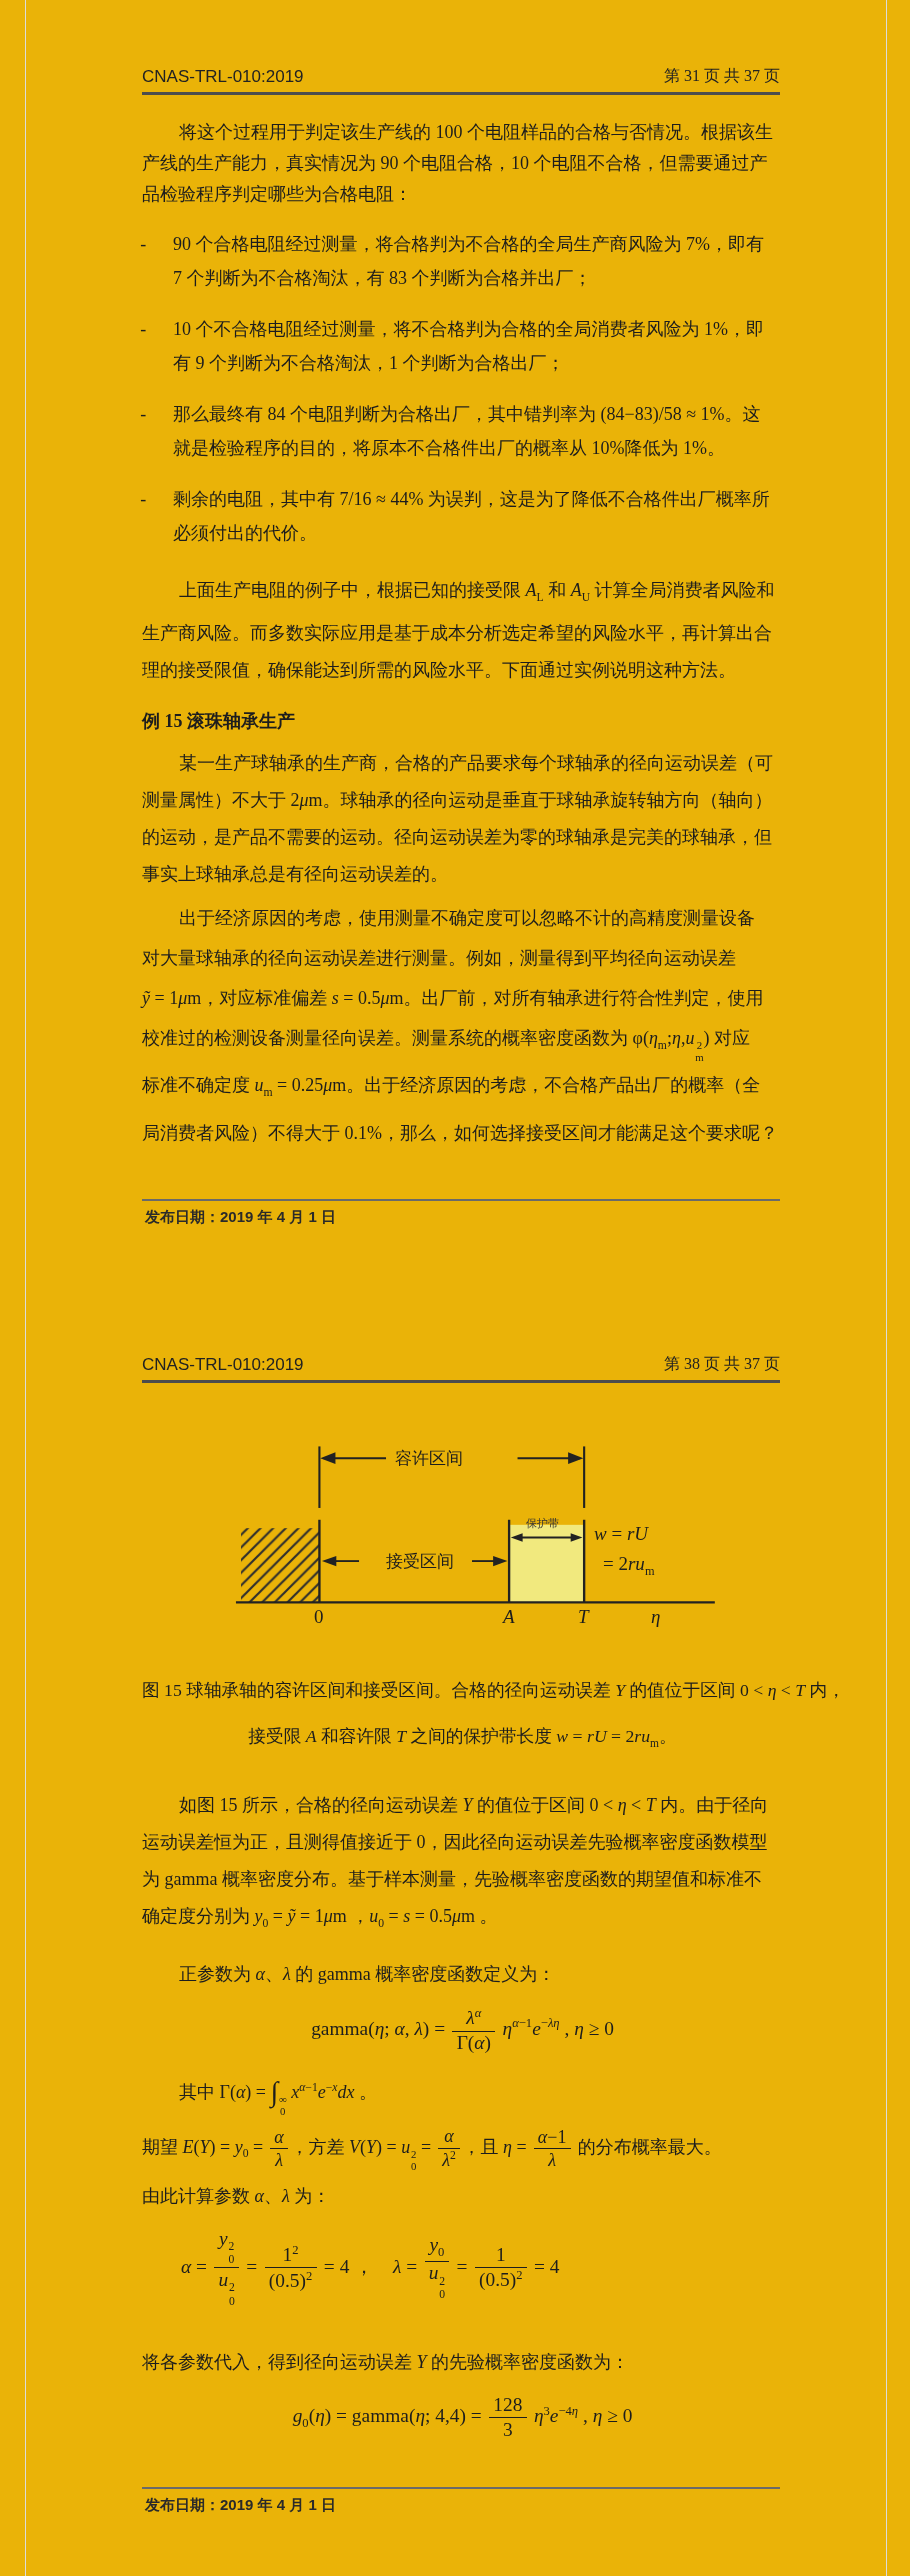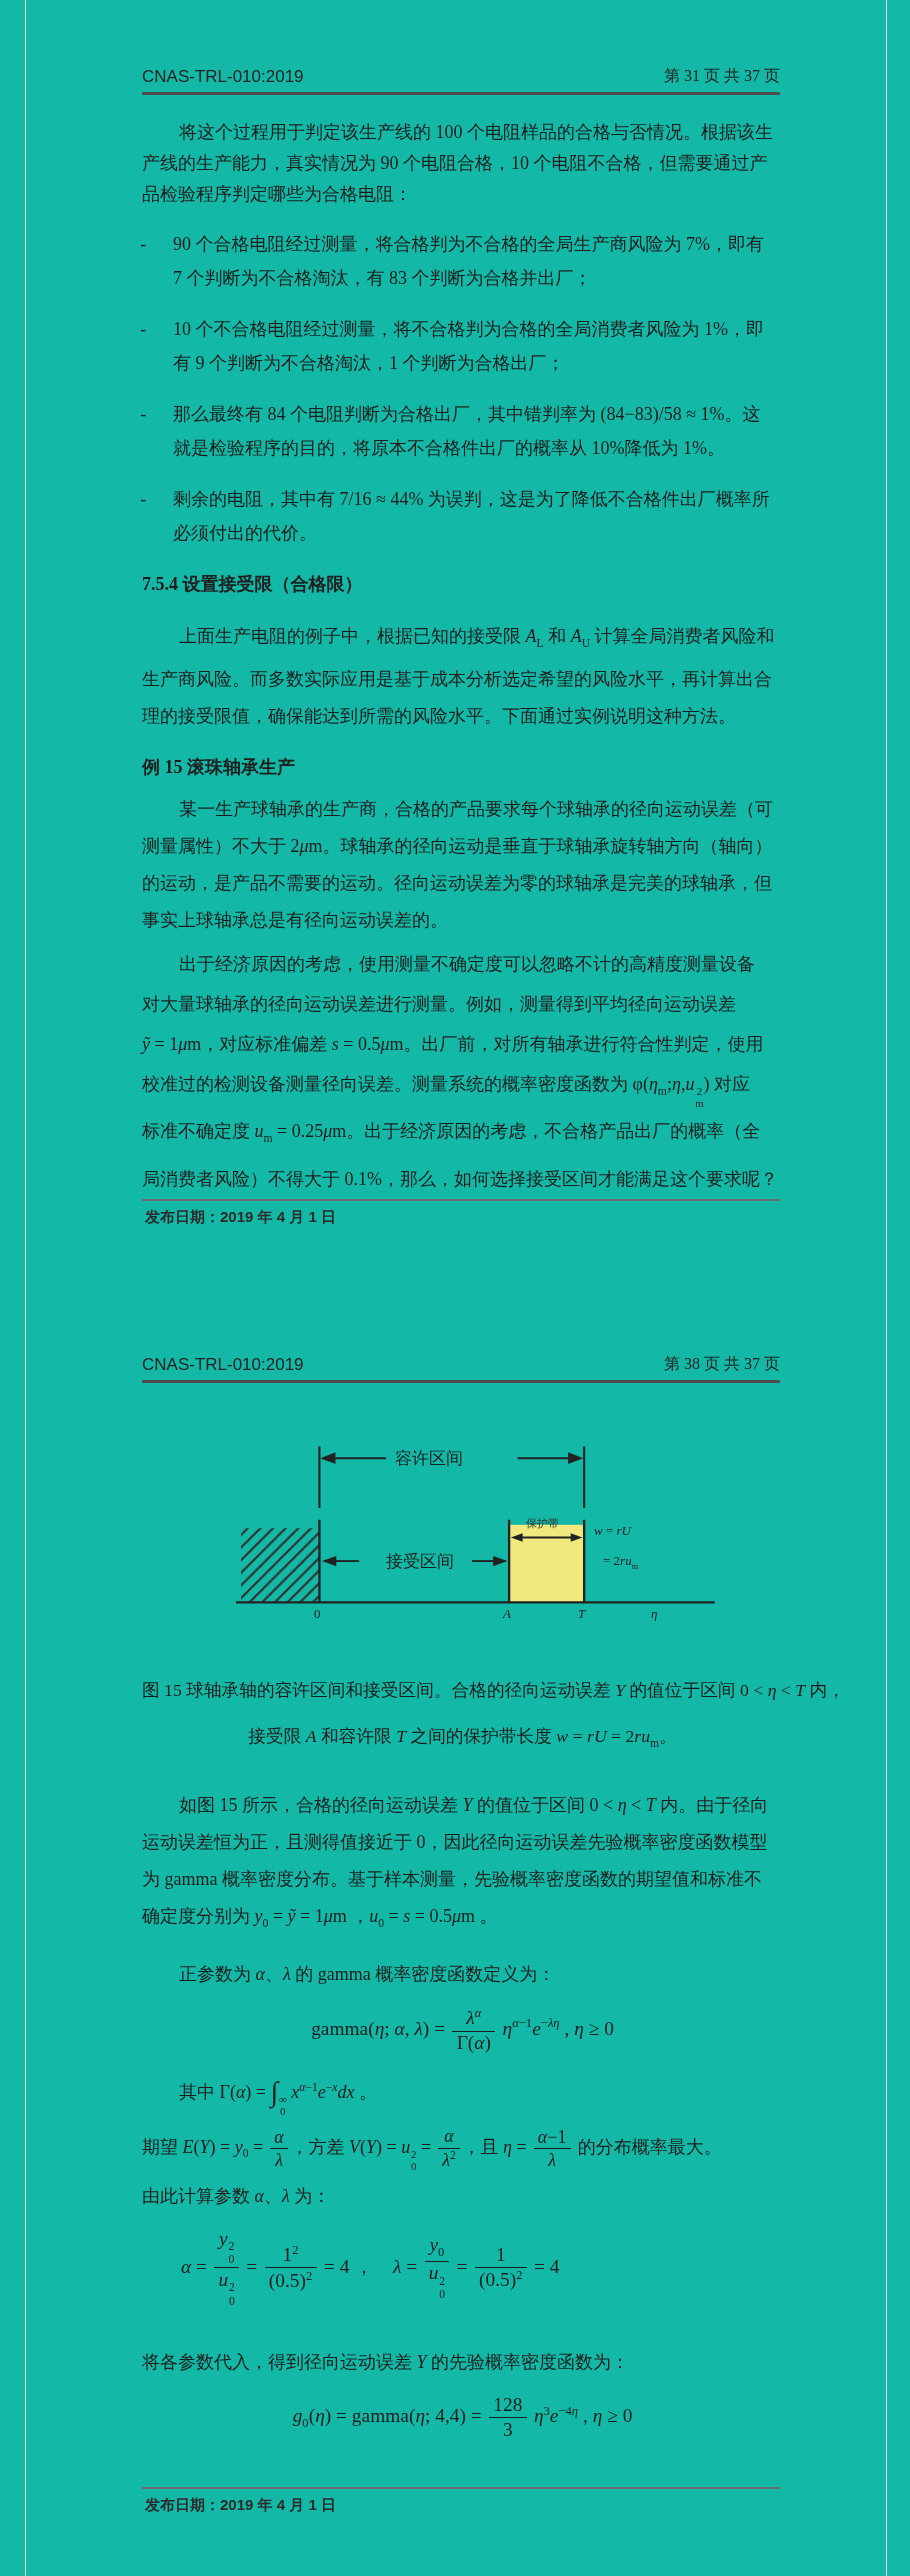--- a/index.html
+++ b/index.html
@@ -1,16 +1,16 @@
 <!DOCTYPE html>
 <html style="font-size:13.5px"><head>
 <meta charset="utf-8">
 <style>
   html,body{margin:0;padding:0;background:#ffffff;}
-  .doc{position:relative;width:911px;height:2576px;background:#14b8a6;
+  .doc{position:relative;width:911px;height:2576px;background:#eab308;
        font-family:"Liberation Serif","DejaVu Serif",serif;color:#1d1d1d;overflow:hidden;}
   .edge{position:absolute;top:0;bottom:0;width:0.8px;background:#dcdcdc;}
   .edge.l{left:25px;} .edge.r{right:24.5px;}
   .page{position:relative;height:1288px;overflow:hidden;}
   .header{display:flex;justify-content:space-between;align-items:flex-end;
           margin:0 131px 0 142px;padding-top:66px;}
   .header .code{font-family:"Liberation Sans","DejaVu Sans",sans-serif;font-size:17px;color:#222;}
   .header .pageno{font-size:16px;color:#222;}
   .hrule{height:2.5px;background:#4d4d4d;margin:5px 131px 0 142px;}
   .content{margin:0 128px 0 142px;font-size:18px;}
@@ -38,21 +38,21 @@
   .note-line{margin-top:13.5px;line-height:39px;}
   .footer{position:absolute;left:0;right:0;bottom:61px;}
   .frule{height:2.5px;background:#6a6a6a;margin:0 131px 0 142px;}
   .fdate{margin:6.7px 131px 0 145px;font-family:"Liberation Sans","DejaVu Sans",sans-serif;
          font-weight:bold;font-size:15px;color:#2a2a2a;}
   
   .figure{position:relative;width:548px;height:196px;margin:59px 0 0 40px;}
   .figure svg{position:absolute;left:0;top:0;}
   .flabel{position:absolute;font-size:17px;white-space:nowrap;text-align:right;}
   .flabel.small{font-size:11px;color:#333;}
-  .flabel.math{font-size:13px;}
+  .flabel.math{font-size:19px;}
   .caption{text-align:center;font-size:17.7px;margin-top:29px;}
   .caption .line{line-height:46px;white-space:nowrap;}
 </style>
 </head>
 <body>
 
 <div class="doc">
   <div class="edge l"></div>
   <div class="edge r"></div>
 
@@ -86,21 +86,20 @@
           <div class="line">那么最终有 84 个电阻判断为合格出厂，其中错判率为 (84−83)/58 ≈ 1%。这</div>
           <div class="line">就是检验程序的目的，将原本不合格件出厂的概率从 10%降低为 1%。</div>
         </div>
         <div class="bullet">
           <span class="dash">-</span>
           <div class="line">剩余的电阻，其中有 7/16 ≈ 44% 为误判，这是为了降低不合格件出厂概率所</div>
           <div class="line">必须付出的代价。</div>
         </div>
       </div>
 
-      <div class="h-sec">7.5.4 设置接受限（合格限）</div>
 
       <div class="para p2">
         <div class="line fl">上面生产电阻的例子中，根据已知的接受限 <i>A</i><sub>L</sub> 和 <i>A</i><sub>U</sub> 计算全局消费者风险和</div>
         <div class="line">生产商风险。而多数实际应用是基于成本分析选定希望的风险水平，再计算出合</div>
         <div class="line">理的接受限值，确保能达到所需的风险水平。下面通过实例说明这种方法。</div>
       </div>
 
       <div class="h-ex">例 15 滚珠轴承生产</div>
 
       <div class="para p2" style="margin-top:11.8px">

